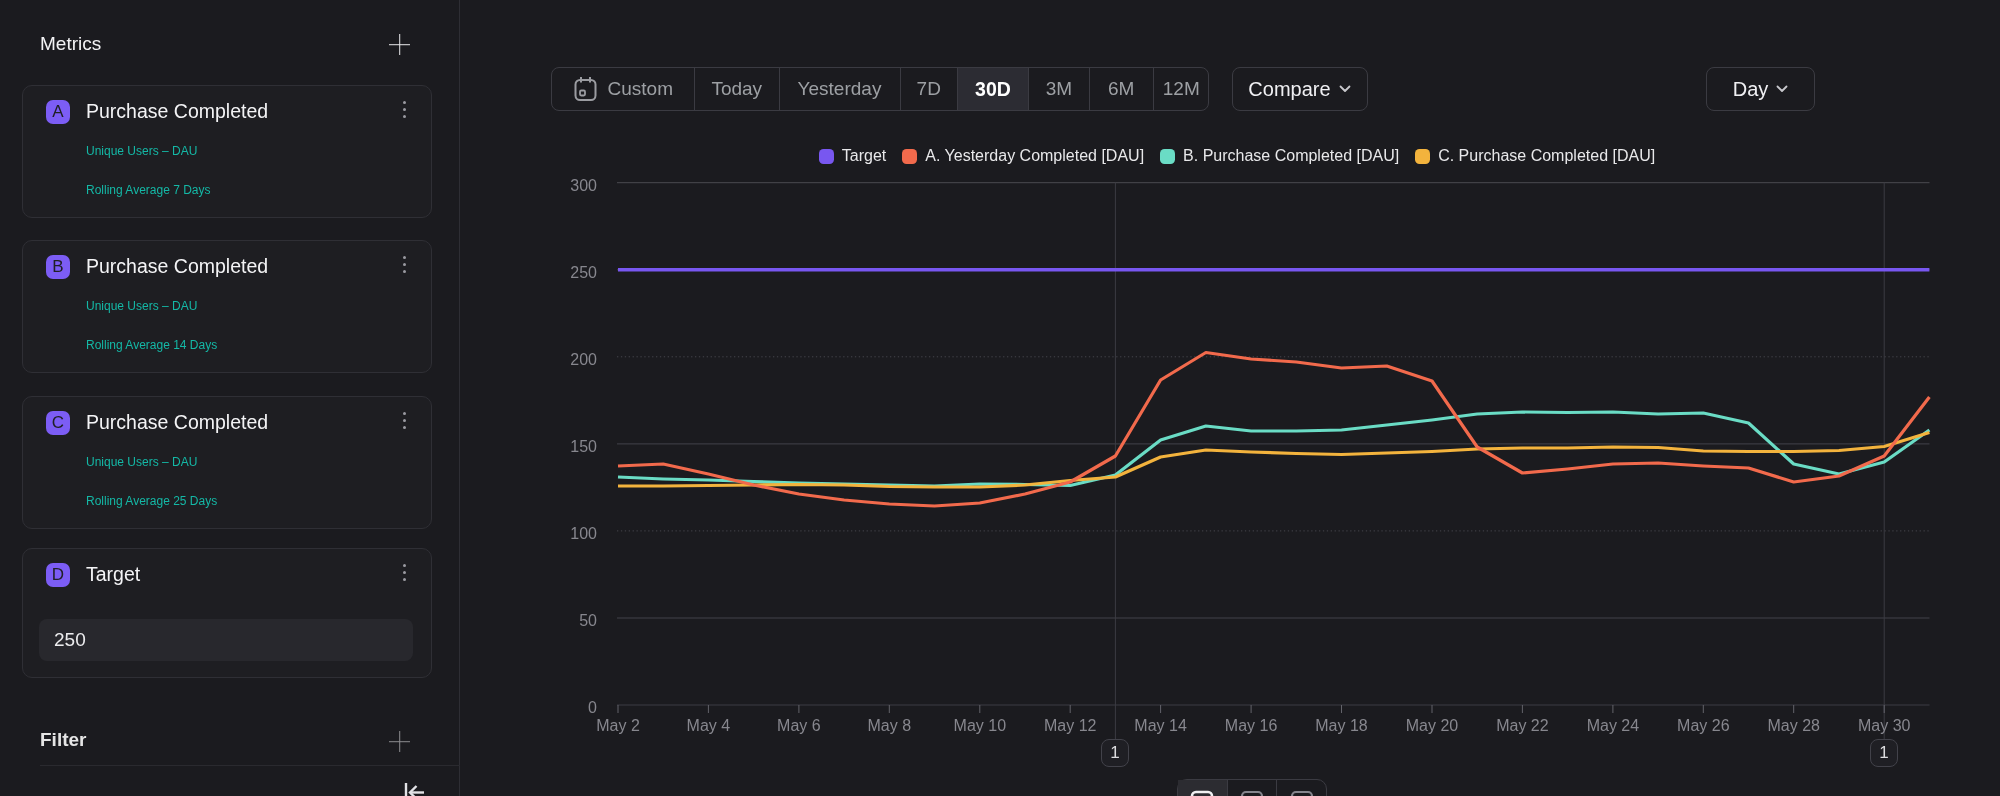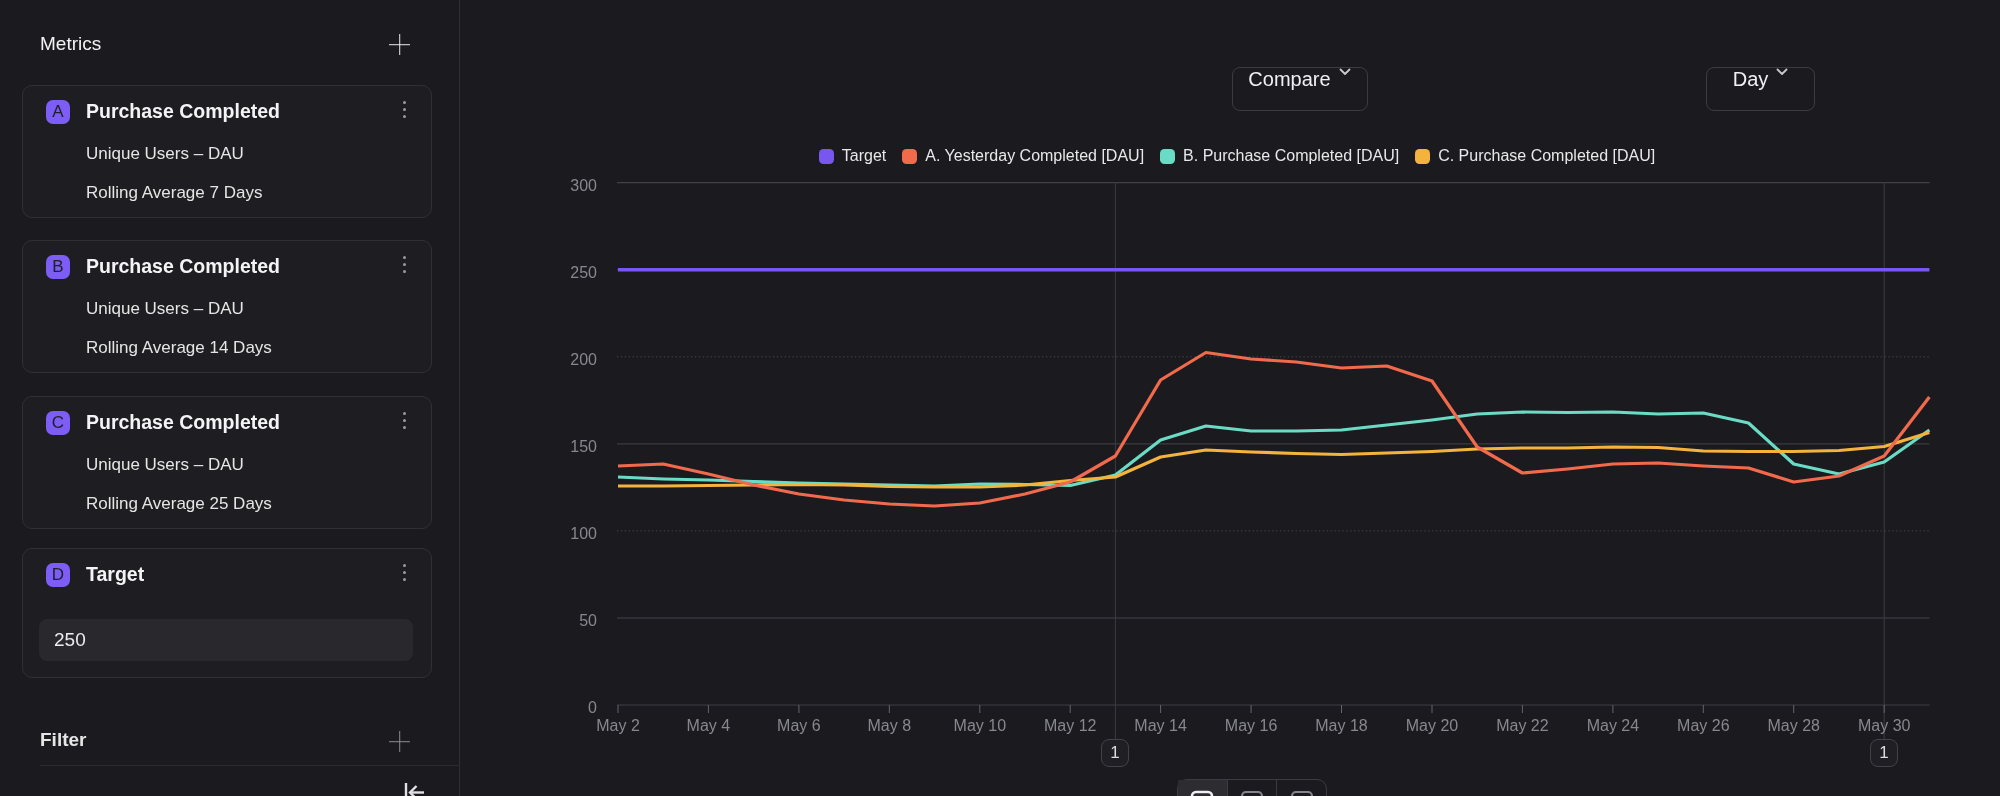--- a/index.html
+++ b/index.html
@@ -9,36 +9,36 @@
   border-right:1px solid #2e2e34; }
 #mtitle { position:absolute; left:40px; top:33px; font-size:19px; font-weight:400; color:#f3f3f5; }
 .plus { position:absolute; top:34px; width:21px; height:21px; }
 .plus:before, .plus:after { content:""; position:absolute; background:#e8e8ea; }
 .plus:before { left:50%; top:0; width:1.6px; height:100%; transform:translateX(-50%); }
 .plus:after { top:50%; left:0; height:1.6px; width:100%; transform:translateY(-50%); }
 .card { position:absolute; left:22px; width:410px; border:1px solid #2f2f35;
   border-radius:10px; background:#1e1e22; }
 .badge { position:absolute; left:23px; top:14px; width:24px; height:24px; border-radius:7px;
   background:#7c5df5; color:#202026; font-size:17px; font-weight:400; text-align:center; line-height:24px; }
-.ctitle { position:absolute; left:63px; top:13.5px; font-size:19.5px; font-weight:700; color:#f4f4f6; }
-.crow { position:absolute; left:63px; font-size:17px; color:#e5e5e5; }
+.ctitle { position:absolute; left:63px; top:13.5px; font-size:19.5px; font-weight:400; color:#f4f4f6; }
+.crow { position:absolute; left:63px; font-size:12px; color:#14b8a6; }
 .kebab { position:absolute; right:24px; top:15px; width:4px; }
 .kebab i { display:block; width:3.4px; height:3.4px; border-radius:50%; background:#9a9aa1; margin-bottom:3.6px; }
 .tinput { position:absolute; left:16px; right:18px; top:70px; height:42px; background:#28282d;
   border-radius:8px; font-size:19px; color:#ececee; line-height:42px; padding-left:15px; }
 #filter { position:absolute; left:40px; top:729px; font-size:19px; font-weight:700; color:#e5e5e5; }
 #fdivider { position:absolute; left:40px; top:765px; width:420px; height:1px; background:#2a2a2f; }
 #segwrap { position:absolute; left:550.5px; top:67px; width:658px; height:44px;
   border:1px solid #3b3b42; border-radius:8px; }
 .seg { position:absolute; top:0; height:42px; display:flex; align-items:center; justify-content:center;
   font-size:19px; color:#9da0a4; border-right:1px solid #3b3b42; }
 .seg:last-child { border-right:none; }
 .segsel { background:#2c2c33; color:#fff; font-weight:700; font-size:19.5px; }
 .btn { position:absolute; top:67px; height:44px; border:1px solid #3b3b42; border-radius:8px;
-  display:flex; justify-content:center; font-size:20px; font-weight:400; color:#f0f0f3; }
+  display:flex; align-items:center; justify-content:center; font-size:20px; font-weight:400; color:#f0f0f3; }
 #legend { position:absolute; left:474px; width:1526px; top:147px; height:18px;
   display:flex; align-items:center; justify-content:center; }
 .sw { width:15px; height:15px; border-radius:4.5px; display:inline-block; }
 .lt { font-size:16px; color:#e8e8ea; margin-left:8px; }
 .axlab { font-size:16px; fill:#87878e; }
 #chart { position:absolute; left:0; top:0; }
 .chip { position:absolute; top:739px; width:28px; height:28px; border:1px solid #42424a;
   border-radius:8px; background:#1f1f24; color:#dcdcdf; font-size:17px; text-align:center; line-height:26px; }
 #bottombtns { position:absolute; left:1177px; top:779px; width:150px; height:40px;
   border:1px solid #3b3b42; border-radius:10px; display:flex; }
@@ -152,20 +152,35 @@
 </div>
   <div id="filter">Filter</div>
   <div class="plus" style="left:389px; top:731px; opacity:.55"></div>
   <div id="fdivider"></div>
   <svg id="collapse" width="28" height="19" viewBox="0 0 28 19">
     <line x1="8" y1="6" x2="8" y2="19" stroke="#e2e2e6" stroke-width="2.4"></line>
     <line x1="12" y1="15.5" x2="26" y2="15.5" stroke="#e2e2e6" stroke-width="2.4"></line>
     <path d="M18.5 9 L12 15.5 L18.5 22" fill="none" stroke="#e2e2e6" stroke-width="2.4"></path>
   </svg>
 </div>
+<div id="segwrap">
+      <div class="seg segcustom" style="left:0.0px;width:143.5px"><svg width="25" height="28" viewBox="0 0 25 28" style="margin-right:10px">
+          <rect x="2.5" y="5" width="20" height="20" rx="4.5" fill="none" stroke="#9b9ca1" stroke-width="2"></rect>
+          <line x1="8" y1="2" x2="8" y2="7.5" stroke="#9b9ca1" stroke-width="2"></line>
+          <line x1="17" y1="2" x2="17" y2="7.5" stroke="#9b9ca1" stroke-width="2"></line>
+          <rect x="7" y="15.5" width="5" height="5" rx="1.2" fill="none" stroke="#9b9ca1" stroke-width="1.8"></rect>
+        </svg>Custom</div>
+      <div class="seg" style="left:143.5px;width:84.5px">Today</div>
+      <div class="seg" style="left:228.0px;width:121px">Yesterday</div>
+      <div class="seg" style="left:349.0px;width:57.5px">7D</div>
+      <div class="seg segsel" style="left:406.5px;width:71px">30D</div>
+      <div class="seg" style="left:477.5px;width:61px">3M</div>
+      <div class="seg" style="left:538.5px;width:63.5px">6M</div>
+      <div class="seg" style="left:602.0px;width:55.5px">12M</div>
+    </div>
 <div class="btn" style="left:1231.5px;width:136px">Compare<svg width="12" height="8" viewBox="0 0 12 8" style="margin-left:8px">
         <path d="M1.5 1.5 L6 6 L10.5 1.5" fill="none" stroke="#c8c8cd" stroke-width="1.8" stroke-linecap="round" stroke-linejoin="round"></path>
       </svg></div>
 <div class="btn" style="left:1706px;width:109px">Day<svg width="12" height="8" viewBox="0 0 12 8" style="margin-left:8px">
         <path d="M1.5 1.5 L6 6 L10.5 1.5" fill="none" stroke="#c8c8cd" stroke-width="1.8" stroke-linecap="round" stroke-linejoin="round"></path>
       </svg></div>
 <div id="legend">
 <span class="sw" style="background:#7857f0"></span>
       <span class="lt">Target</span>
 <span class="sw" style="background:#f26a4c;margin-left:16px"></span>

